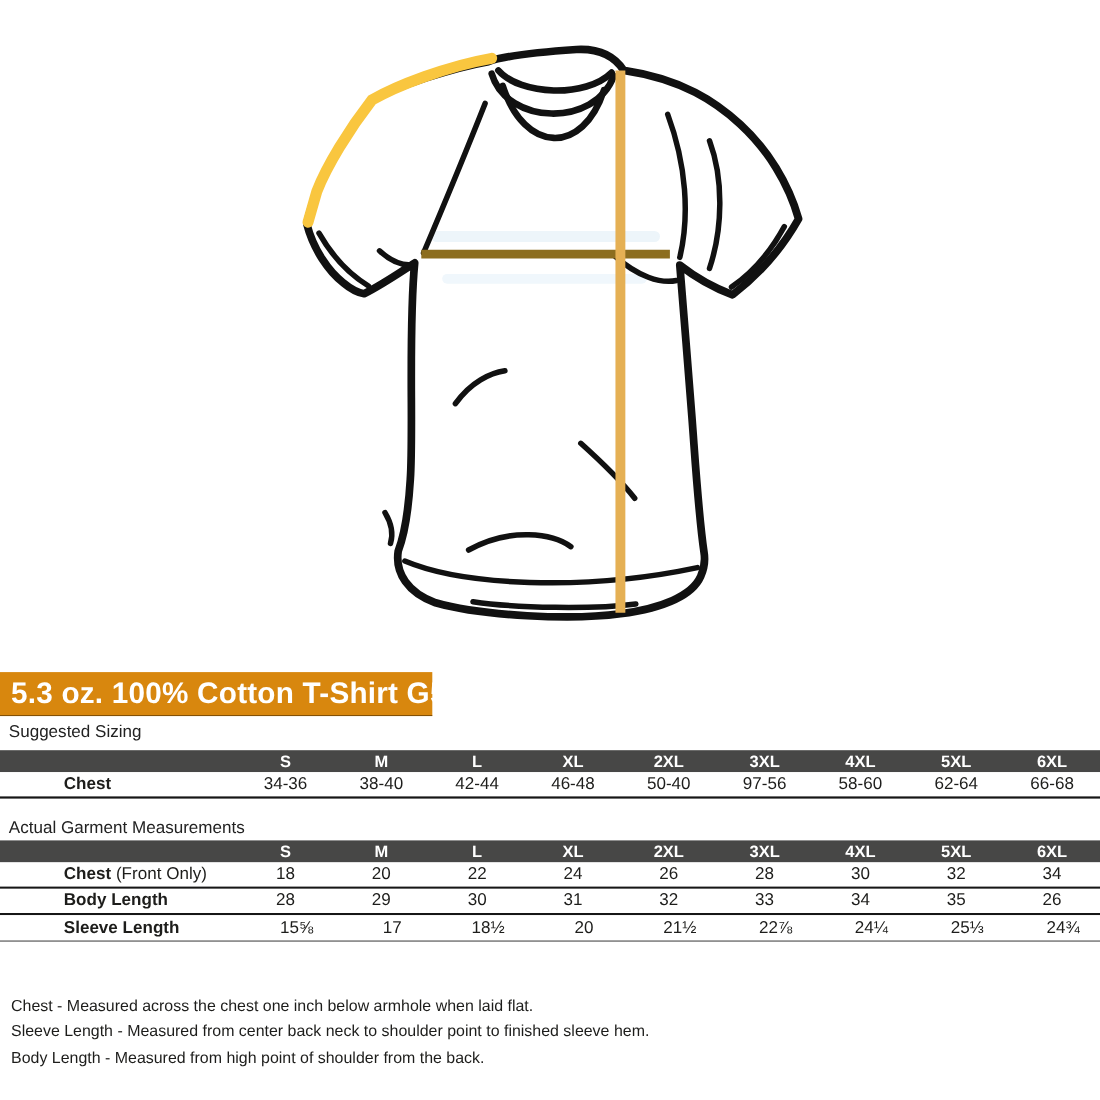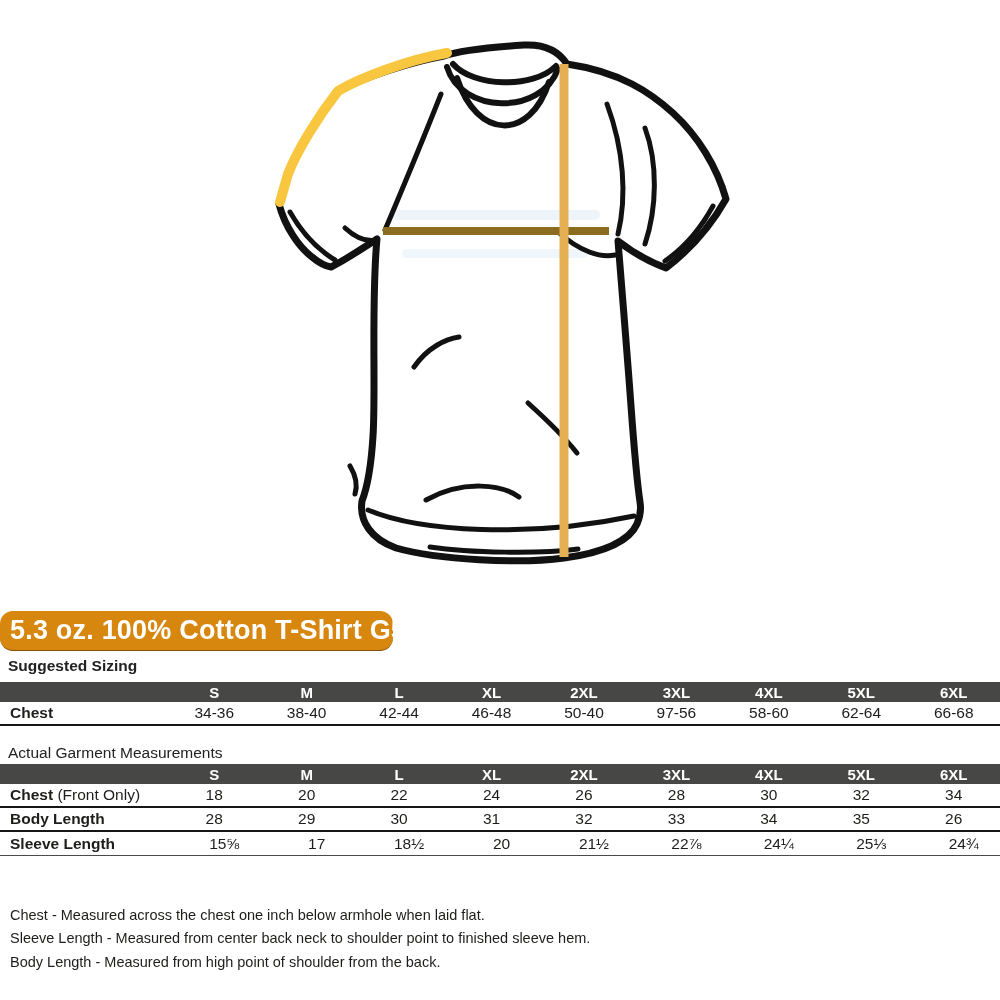--- a/index.html
+++ b/index.html
@@ -4,37 +4,37 @@
 <style>
   html,body{margin:0;padding:0;background:#ffffff;}
   .page{
     position:relative;width:1000px;height:1000px;background:#fff;overflow:hidden;
     font-family:"Liberation Sans", sans-serif;color:#1d1d1b;
   }
   .shirt-wrap{position:absolute;left:0;top:0;width:1000px;height:610px;}
   .banner{
     position:absolute;left:0;top:611px;width:393px;height:40px;
     background:#D8870E;border-bottom:1px solid rgba(60,35,0,.55);
-    display:flex;align-items:center;box-sizing:border-box;padding-left:10px;border-radius:13px;
+    display:flex;align-items:center;box-sizing:border-box;padding-left:10px;
   }
   .banner span{color:#ffffff;font-size:27px;font-weight:bold;letter-spacing:.2px;white-space:nowrap;}
   .section-label{position:absolute;left:8px;font-size:15.5px;color:#222;}
-  .lbl1{top:657px;font-weight:bold;}
+  .lbl1{top:657px;}
   .lbl2{top:744px;}
   .sztable{position:absolute;left:0;width:1000px;}
   .t1{top:682px;}
   .t2{top:764px;}
   .row{display:flex;width:1000px;align-items:center;box-sizing:border-box;}
   .thead{background:#474746;height:20px;}
   .thead .cell{color:#fff;font-weight:bold;font-size:15px;}
   .drow{height:24px;background:#fff;}
   .drow.bb{border-bottom:2px solid #161616;}
   .drow.bb-thin{border-bottom:1px solid #4a4a4a;gap:20px;}
   .cell{flex:1 1 0;text-align:center;font-size:15.5px;line-height:1;}
-  .cell.rowlabel{flex:0 0 158px;text-align:left;padding-left:10px;}
+  .cell.rowlabel{flex:0 0 158px;text-align:left;padding-left:10px;margin-left:48px;}
   .rowlabel b{font-weight:bold;}
   .footnotes{position:absolute;left:10px;top:869px;font-size:14.5px;line-height:23.4px;color:#1d1d1b;margin-top:35px;}
 </style>
 </head>
 <body>
 
 <div class="page">
 
   <div class="shirt-wrap">
     <svg width="1000" height="610" viewBox="0 0 1000 610">

